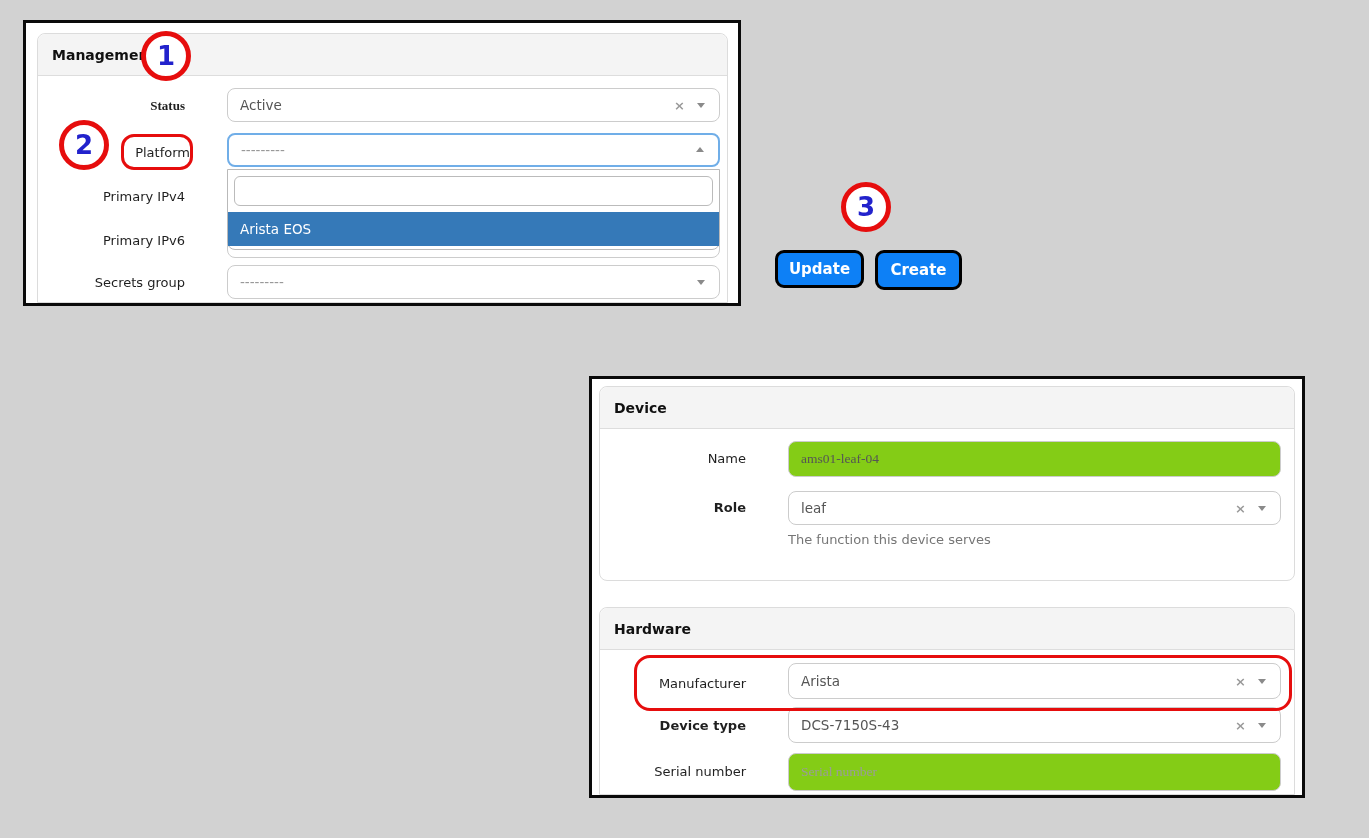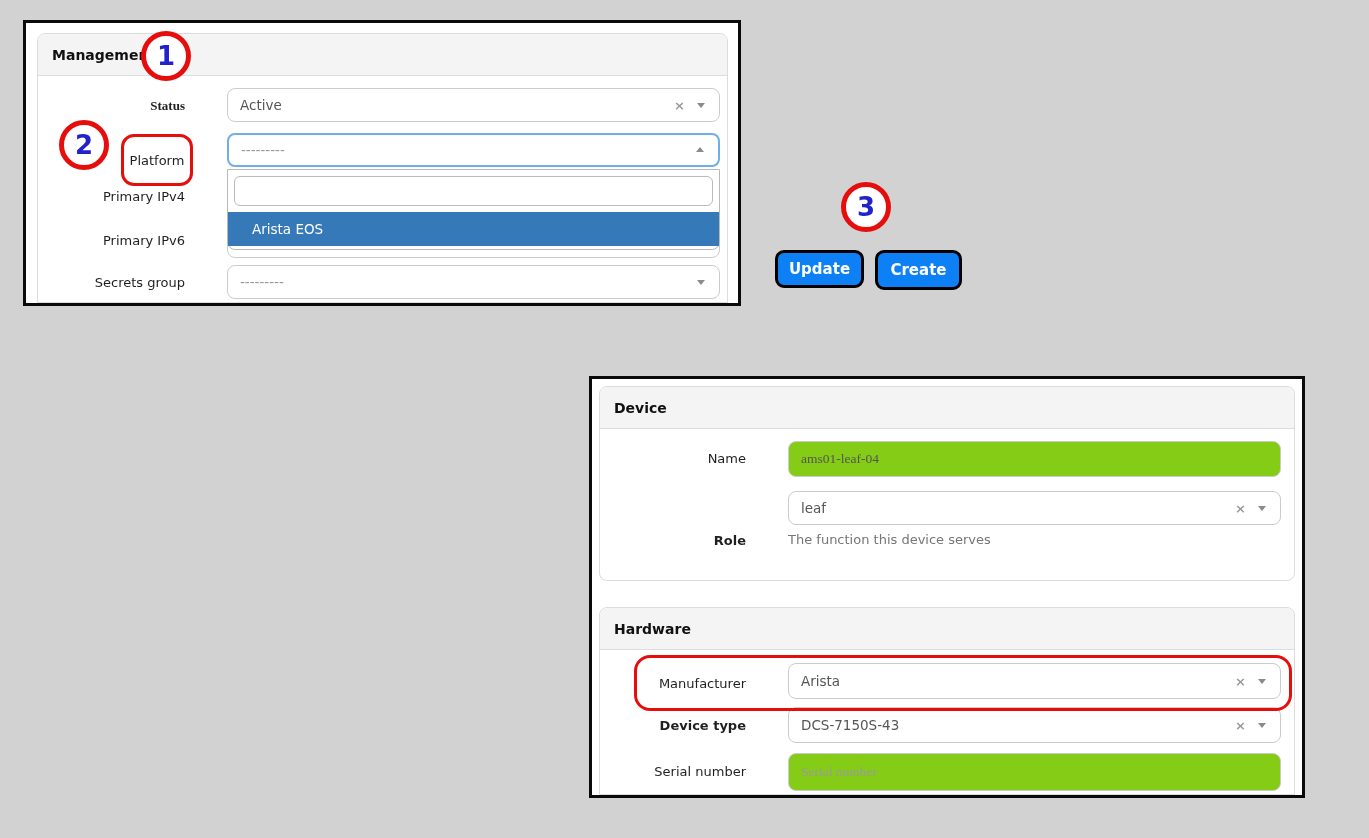--- a/index.html
+++ b/index.html
@@ -41,21 +41,21 @@
   .sel.focused { border: 2px solid #70aee8; }
 
   
   .dropdown { position: absolute; left: 201px; top: 146px; width: 493px; height: 81px;
               background: #fff; border: 1px solid #b9b9b9; border-radius: 0 0 8px 8px; z-index: 3; }
   .dd-search { position: absolute; left: 6px; right: 6px; top: 6px; height: 30px;
                border: 1px solid #bbb; border-radius: 6px; width: calc(100% - 12px);
                font-family: inherit; font-size: 13px; padding: 0 8px; outline: none; }
   .dd-option { position: absolute; left: 0; top: 42px; width: 100%; height: 34px;
                background: #3579b8; color: #fff; display: flex; align-items: center;
-               padding-left: 24px; font-size: 13.5px; cursor: pointer; }
+               padding-left: 12px; font-size: 13.5px; cursor: pointer; }
 
   .help-text { position: absolute; font-size: 13px; color: #767676; }
 
   
   .circle { position: absolute; width: 50px; height: 50px; border: 5px solid #e60d0d; border-radius: 50%;
             background: #fff; display: flex; align-items: center; justify-content: center;
             font-size: 26px; font-weight: bold; color: #2222cc; z-index: 10; }
   .red-outline { position: absolute; border: 3px solid #e60d0d; border-radius: 14px; z-index: 9;
                  background: transparent; }
   .platform-tag { display: flex; align-items: center; justify-content: center;
@@ -103,21 +103,21 @@
       <div class="dd-option">
         <span>Arista EOS</span>
       </div>
     </div>
 
     <div class="sel" style="left:201px; top:242px; width:493px; height:34px;">
       <span class="dashes">---------</span>
       <span class="caret-dn"></span>
     </div>
 
-    <div class="red-outline platform-tag" style="left:95px; top:111px; width:72px; height:52px; border-radius:13px;">
+    <div class="red-outline platform-tag" style="left:95px; top:111px; width:72px; height:36px; border-radius:13px;justify-content:flex-end;">
       <span>Platform</span>
     </div>
   </div>
 
   <div class="circle" style="left:141px; top:31px;">
     <span>1</span>
   </div>
   <div class="circle" style="left:59px; top:120px;">
     <span>2</span>
   </div>
@@ -132,21 +132,21 @@
 
     <div class="card" style="left:7px; top:7px; width:696px; height:195px;">
       <div class="card-header">
         <span class="card-title">Device</span>
       </div>
     </div>
 
     <div class="flabel" style="left:0; top:72px; width:154px;">Name</div>
     <input class="tinput" type="text" style="left: 196px; top: 62px; width: 493px; height: 36px;" value="ams01-leaf-04">
 
-    <div class="flabel req" style="left:0; top:121px; width:154px;margin-top:33px;">Role</div>
+    <div class="flabel req" style="left:0; top:121px; width:154px;">Role</div>
     <div class="sel" style="left:196px; top:112px; width:493px; height:34px;">
       <span>leaf</span>
       <span class="clear-x">×</span>
       <span class="caret-dn"></span>
     </div>
     <div class="help-text" style="left:196px; top:153px;">The function this device serves</div>
 
     <div class="card" style="left:7px; top:228px; width:696px; height:188px; border-radius:8px 8px 0 0;">
       <div class="card-header">
         <span class="card-title">Hardware</span>

